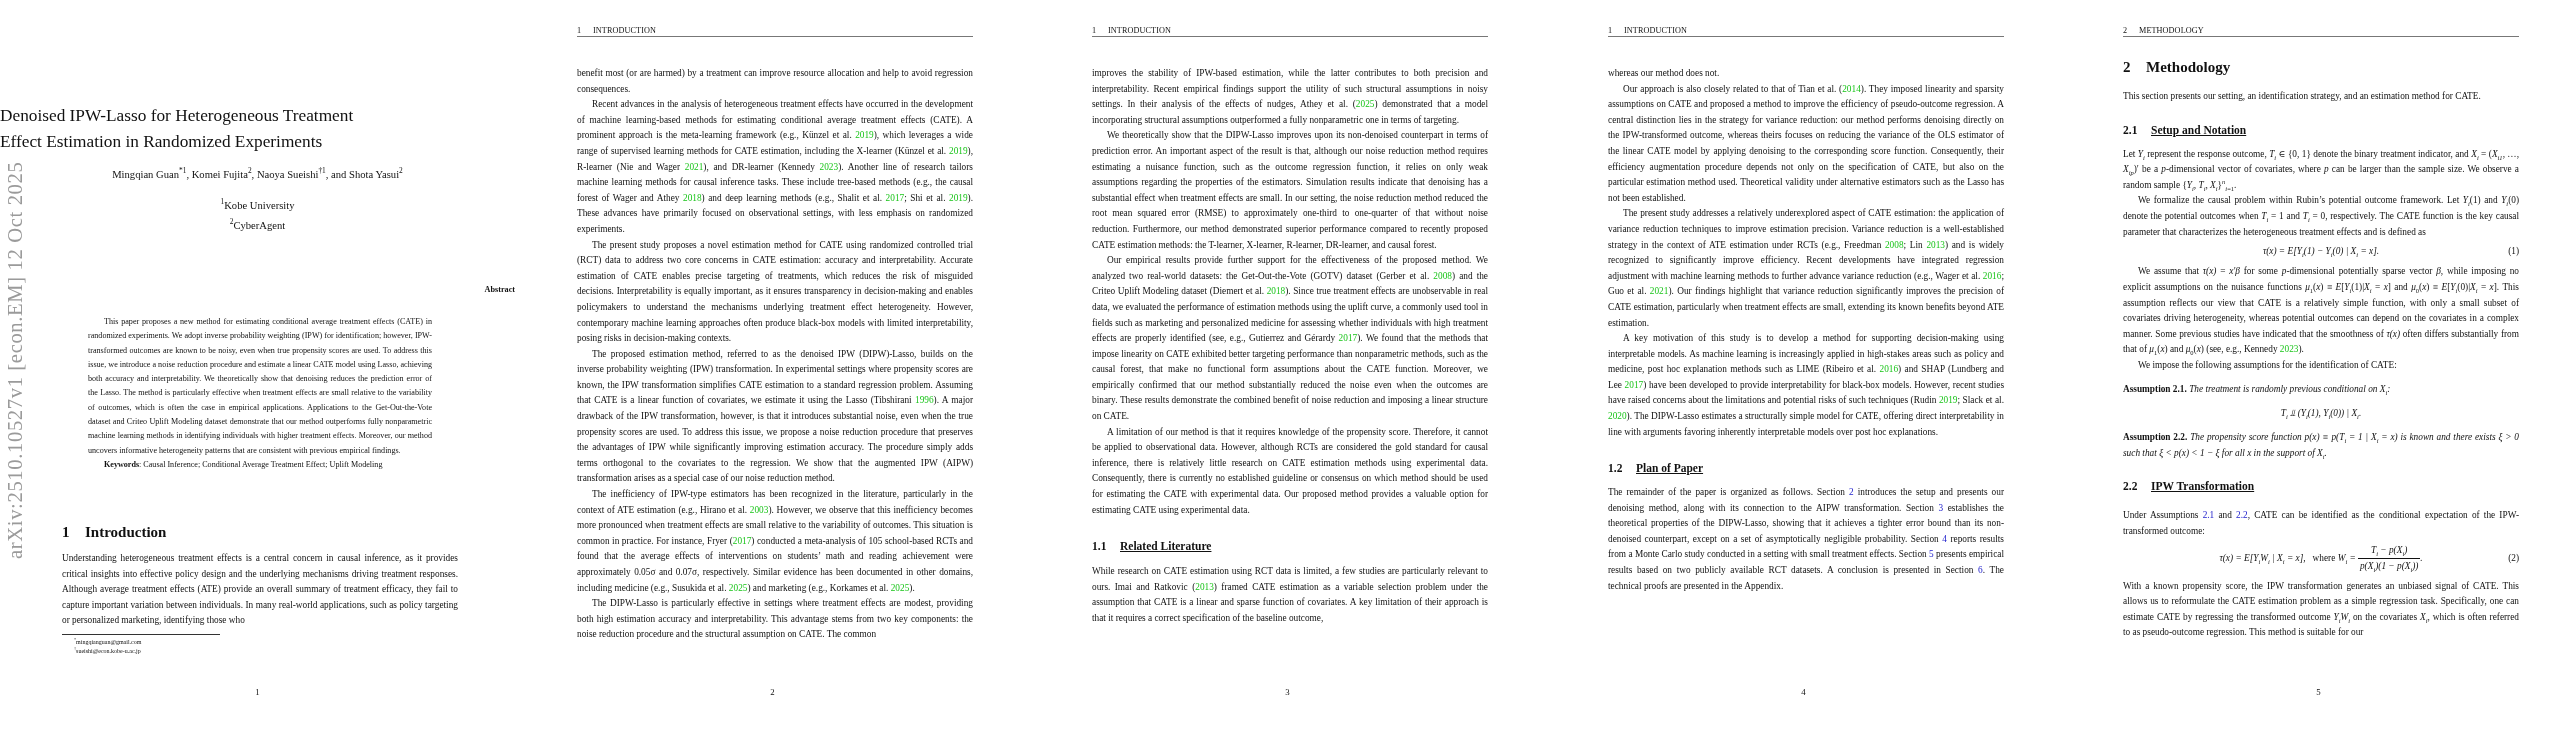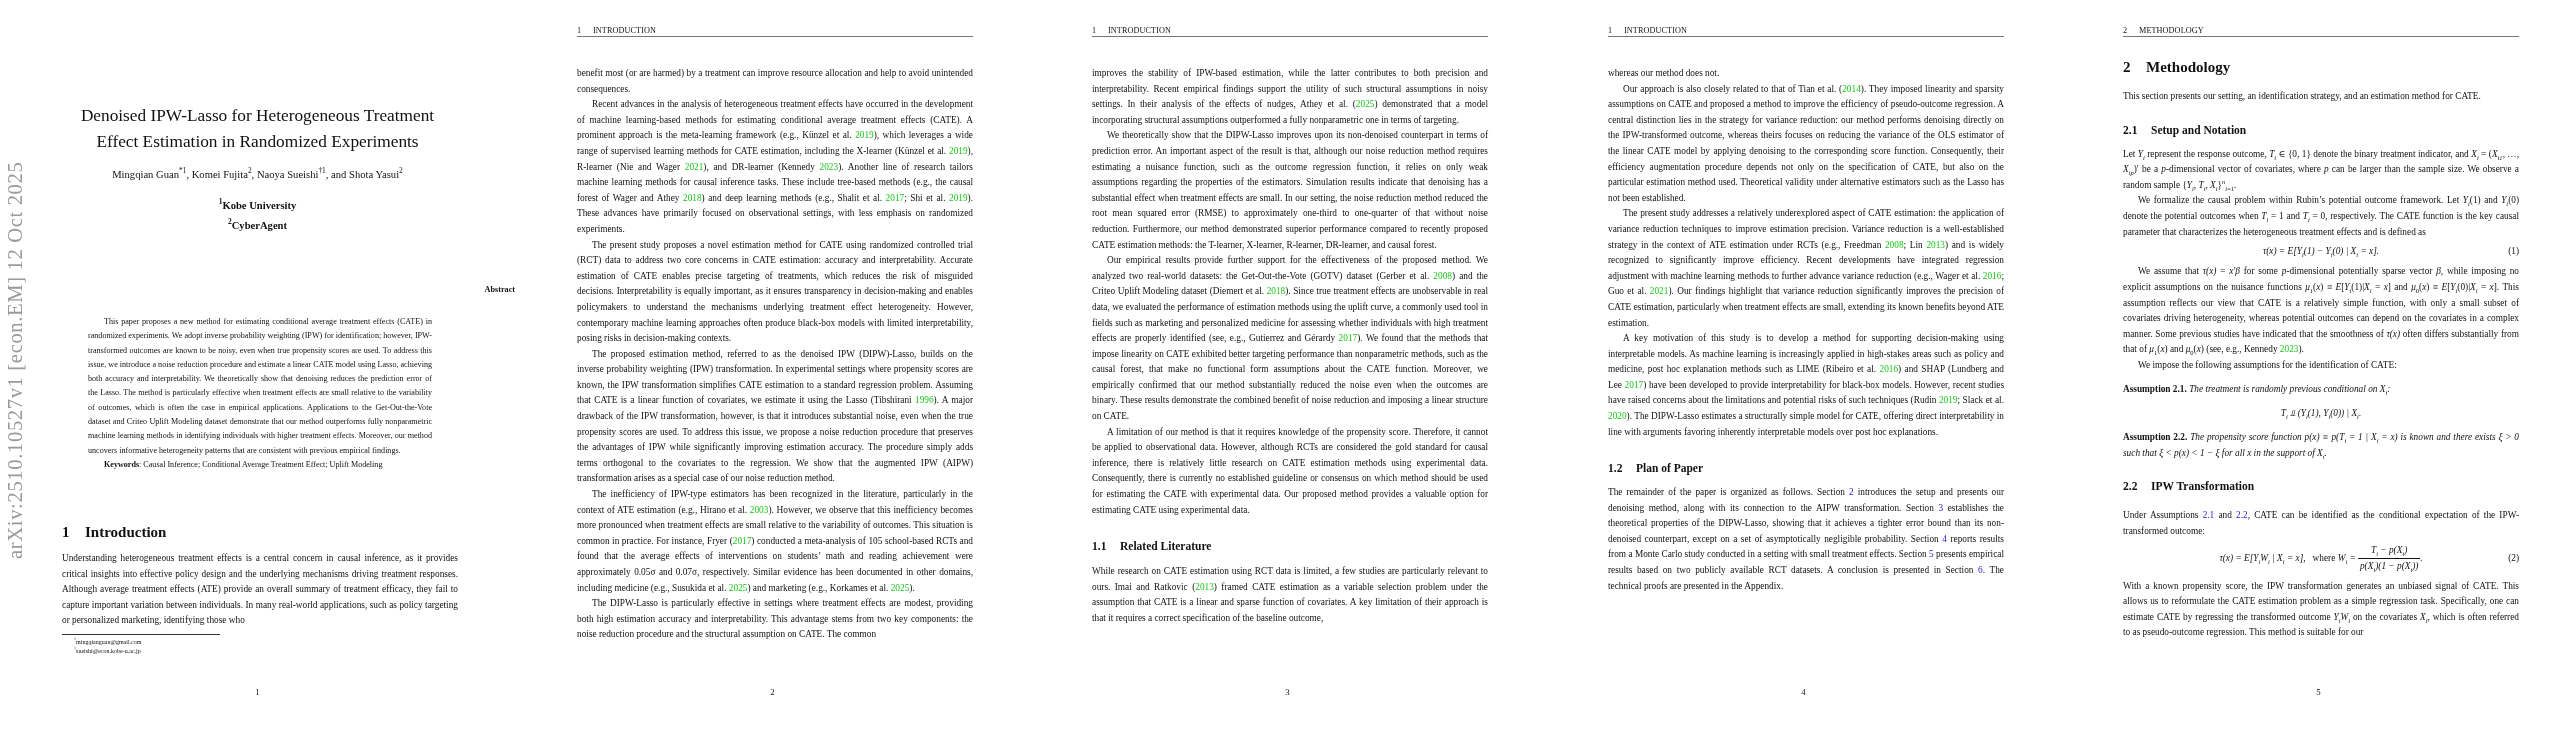--- a/index.html
+++ b/index.html
@@ -11,36 +11,36 @@
   .runhead .num { display:inline-block; width:16px; }
   .body { position:absolute; left:62px; top:66px; width:396px; font-size:9.3px;
           line-height:15.6px; text-align:justify; hyphens:auto; }
   .body p { margin:0; text-indent:0; }
   .body p.ind { text-indent:15px; }
   .cite { color:#19c419; }
   .xref { color:#2222cc; }
   .pagenum { position:absolute; left:0; width:515px; text-align:center; top:687px; font-size:8.8px; }
   h2.sec { font-size:15px; font-weight:bold; margin:0; }
   h2.sec .n { display:inline-block; width:23px; }
-  h3.sub { font-size:11.5px; font-weight:bold; margin:0; }
+  h3.sub { font-size:11.5px; font-weight:bold; margin:0;text-decoration:underline; }
   h3.sub .n { display:inline-block; width:28px; }
   .eq { position:relative; text-align:center; font-style:italic; }
   .eq .eqn { position:absolute; right:0; top:0; font-style:normal; }
   .math { font-style:italic; }
   .up { font-style:normal; }
   sub, sup { font-size:70%; line-height:0; }
   .frac { display:inline-block; vertical-align:middle; text-align:center; }
   .frac .nu { display:block; border-bottom:0.6px solid #111; padding:0 1.8px; }
   .frac .de { display:block; padding:0 1.8px; }
 
   
-  .title { position:absolute; left:0; width:515px; top:103px; text-align:center;
+  .title { position:absolute; left:0; width:515px; top:103px; 
            font-size:17.3px; line-height:26px; }
   .authors { position:absolute; left:0; width:515px; top:169px; text-align:center; font-size:10.6px; }
-  .affil { position:absolute; left:0; width:515px; text-align:center; font-size:10.6px;font-weight:bold; }
+  .affil { position:absolute; left:0; width:515px; text-align:center; font-size:10.6px; }
   .abs-h { position:absolute; left:0; width:515px; top:285px; text-align:right; font-size:8.2px; font-weight:bold; }
   .abs { position:absolute; left:88px; width:344px; top:315px; font-size:8.1px; line-height:14.3px; text-align:justify; }
   .abs p { margin:0; text-indent:16px; }
   .kw { margin-top:0; text-indent:16px; }
   .intro-h { position:absolute; left:62px; top:524px; }
   .intro-b { position:absolute; left:62px; top:551px; width:396px; font-size:9.3px; line-height:15.6px; text-align:justify; }
   .fnrule { position:absolute; left:62px; top:634px; width:158px; border-top:0.6px solid #333; }
   .fn { position:absolute; left:74px; font-size:6px; }
   .arxiv { position:absolute; left:3.6px; top:559px; transform-origin:0 0; transform:rotate(-90deg);
            font-size:20.7px; color:#9a9a9a; white-space:nowrap; letter-spacing:0.6px; font-family:"Liberation Serif", serif; }
@@ -75,21 +75,21 @@
   <div class="fnrule"></div>
   <div class="fn" style="top:639px"><sup>*</sup><span>mingqianguan@gmail.com</span></div>
   <div class="fn" style="top:648px"><sup>†</sup><span>sueishi@econ.kobe-u.ac.jp</span></div>
 
   <div class="pagenum">1</div>
 </div>
 
 <div class="page" style="left:515px">
   <div class="runhead"><span class="num">1</span><span>INTRODUCTION</span></div>
   <div class="body">
-    <p>benefit most (or are harmed) by a treatment can improve resource allocation and help to avoid unintended consequences.</p>
+    <p>benefit most (or are harmed) by a treatment can improve resource allocation and help to avoid regression consequences.</p>
     <p class="ind"><span>Recent advances in the analysis of heterogeneous treatment effects have occurred in the development of machine learning-based methods for estimating conditional average treatment effects (CATE). A prominent approach is the meta-learning framework (e.g., Künzel et al. </span><span class="cite">2019</span><span>), which leverages a wide range of supervised learning methods for CATE estimation, including the X-learner (Künzel et al. </span><span class="cite">2019</span><span>), R-learner (Nie and Wager </span><span class="cite">2021</span><span>), and DR-learner (Kennedy </span><span class="cite">2023</span><span>). Another line of research tailors machine learning methods for causal inference tasks. These include tree-based methods (e.g., the causal forest of Wager and Athey </span><span class="cite">2018</span><span>) and deep learning methods (e.g., Shalit et al. </span><span class="cite">2017</span><span>; Shi et al. </span><span class="cite">2019</span><span>). These advances have primarily focused on observational settings, with less emphasis on randomized experiments.</span></p>
     <p class="ind">The present study proposes a novel estimation method for CATE using randomized controlled trial (RCT) data to address two core concerns in CATE estimation: accuracy and interpretability. Accurate estimation of CATE enables precise targeting of treatments, which reduces the risk of misguided decisions. Interpretability is equally important, as it ensures transparency in decision-making and enables policymakers to understand the mechanisms underlying treatment effect heterogeneity. However, contemporary machine learning approaches often produce black-box models with limited interpretability, posing risks in decision-making contexts.</p>
     <p class="ind"><span>The proposed estimation method, referred to as the denoised IPW (DIPW)-Lasso, builds on the inverse probability weighting (IPW) transformation. In experimental settings where propensity scores are known, the IPW transformation simplifies CATE estimation to a standard regression problem. Assuming that CATE is a linear function of covariates, we estimate it using the Lasso (Tibshirani </span><span class="cite">1996</span><span>). A major drawback of the IPW transformation, however, is that it introduces substantial noise, even when the true propensity scores are used. To address this issue, we propose a noise reduction procedure that preserves the advantages of IPW while significantly improving estimation accuracy. The procedure simply adds terms orthogonal to the covariates to the regression. We show that the augmented IPW (AIPW) transformation arises as a special case of our noise reduction method.</span></p>
     <p class="ind"><span>The inefficiency of IPW-type estimators has been recognized in the literature, particularly in the context of ATE estimation (e.g., Hirano et al. </span><span class="cite">2003</span><span>). However, we observe that this inefficiency becomes more pronounced when treatment effects are small relative to the variability of outcomes. This situation is common in practice. For instance, Fryer (</span><span class="cite">2017</span><span>) conducted a meta-analysis of 105 school-based RCTs and found that the average effects of interventions on students’ math and reading achievement were approximately 0.05σ and 0.07σ, respectively. Similar evidence has been documented in other domains, including medicine (e.g., Susukida et al. </span><span class="cite">2025</span><span>) and marketing (e.g., Korkames et al. </span><span class="cite">2025</span><span>).</span></p>
     <p class="ind">The DIPW-Lasso is particularly effective in settings where treatment effects are modest, providing both high estimation accuracy and interpretability. This advantage stems from two key components: the noise reduction procedure and the structural assumption on CATE. The common</p>
   </div>
   <div class="pagenum">2</div>
 </div>
 
 <div class="page" style="left:1030px">

